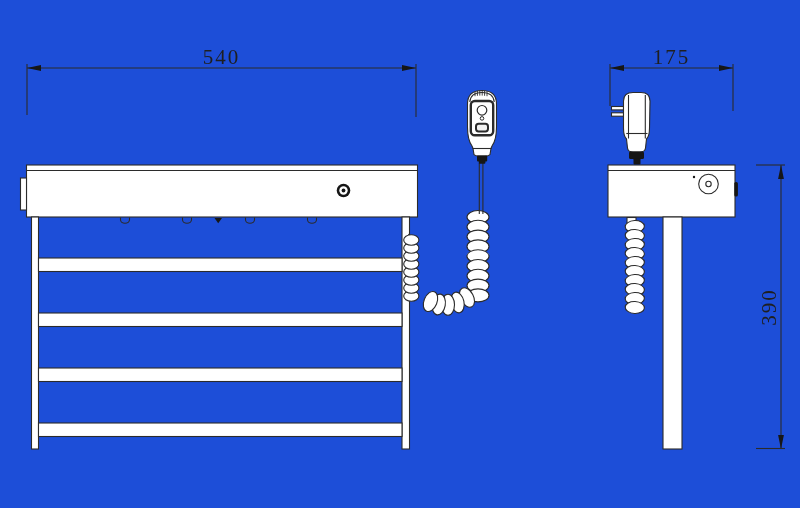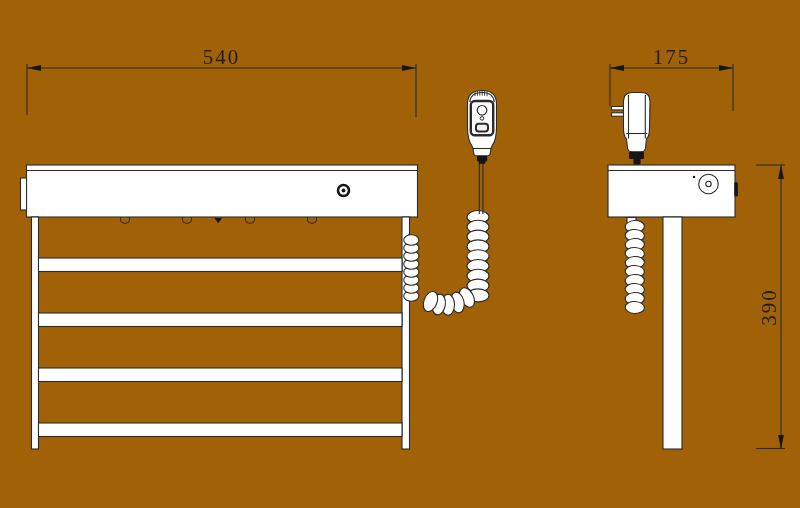--- a/index.html
+++ b/index.html
@@ -1,17 +1,17 @@
 <!DOCTYPE html>
 <html><head>
 <meta charset="utf-8">
 <style>
   html,body{margin:0;padding:0;background:#f2f2f2;}
   .canvas{
-    position:relative;width:800px;height:508px;background:#a16207;
+    position:relative;width:800px;height:508px;background:#1d4ed8;
     font-family:"Liberation Serif","DejaVu Serif",serif;overflow:hidden;
   }
   svg{display:block}
   .dim-text{
     font-family:"Liberation Serif","DejaVu Serif",serif;
     font-size:21px;fill:#1f1f1f;letter-spacing:2px;
   }
 </style>
 </head>
 <body>

